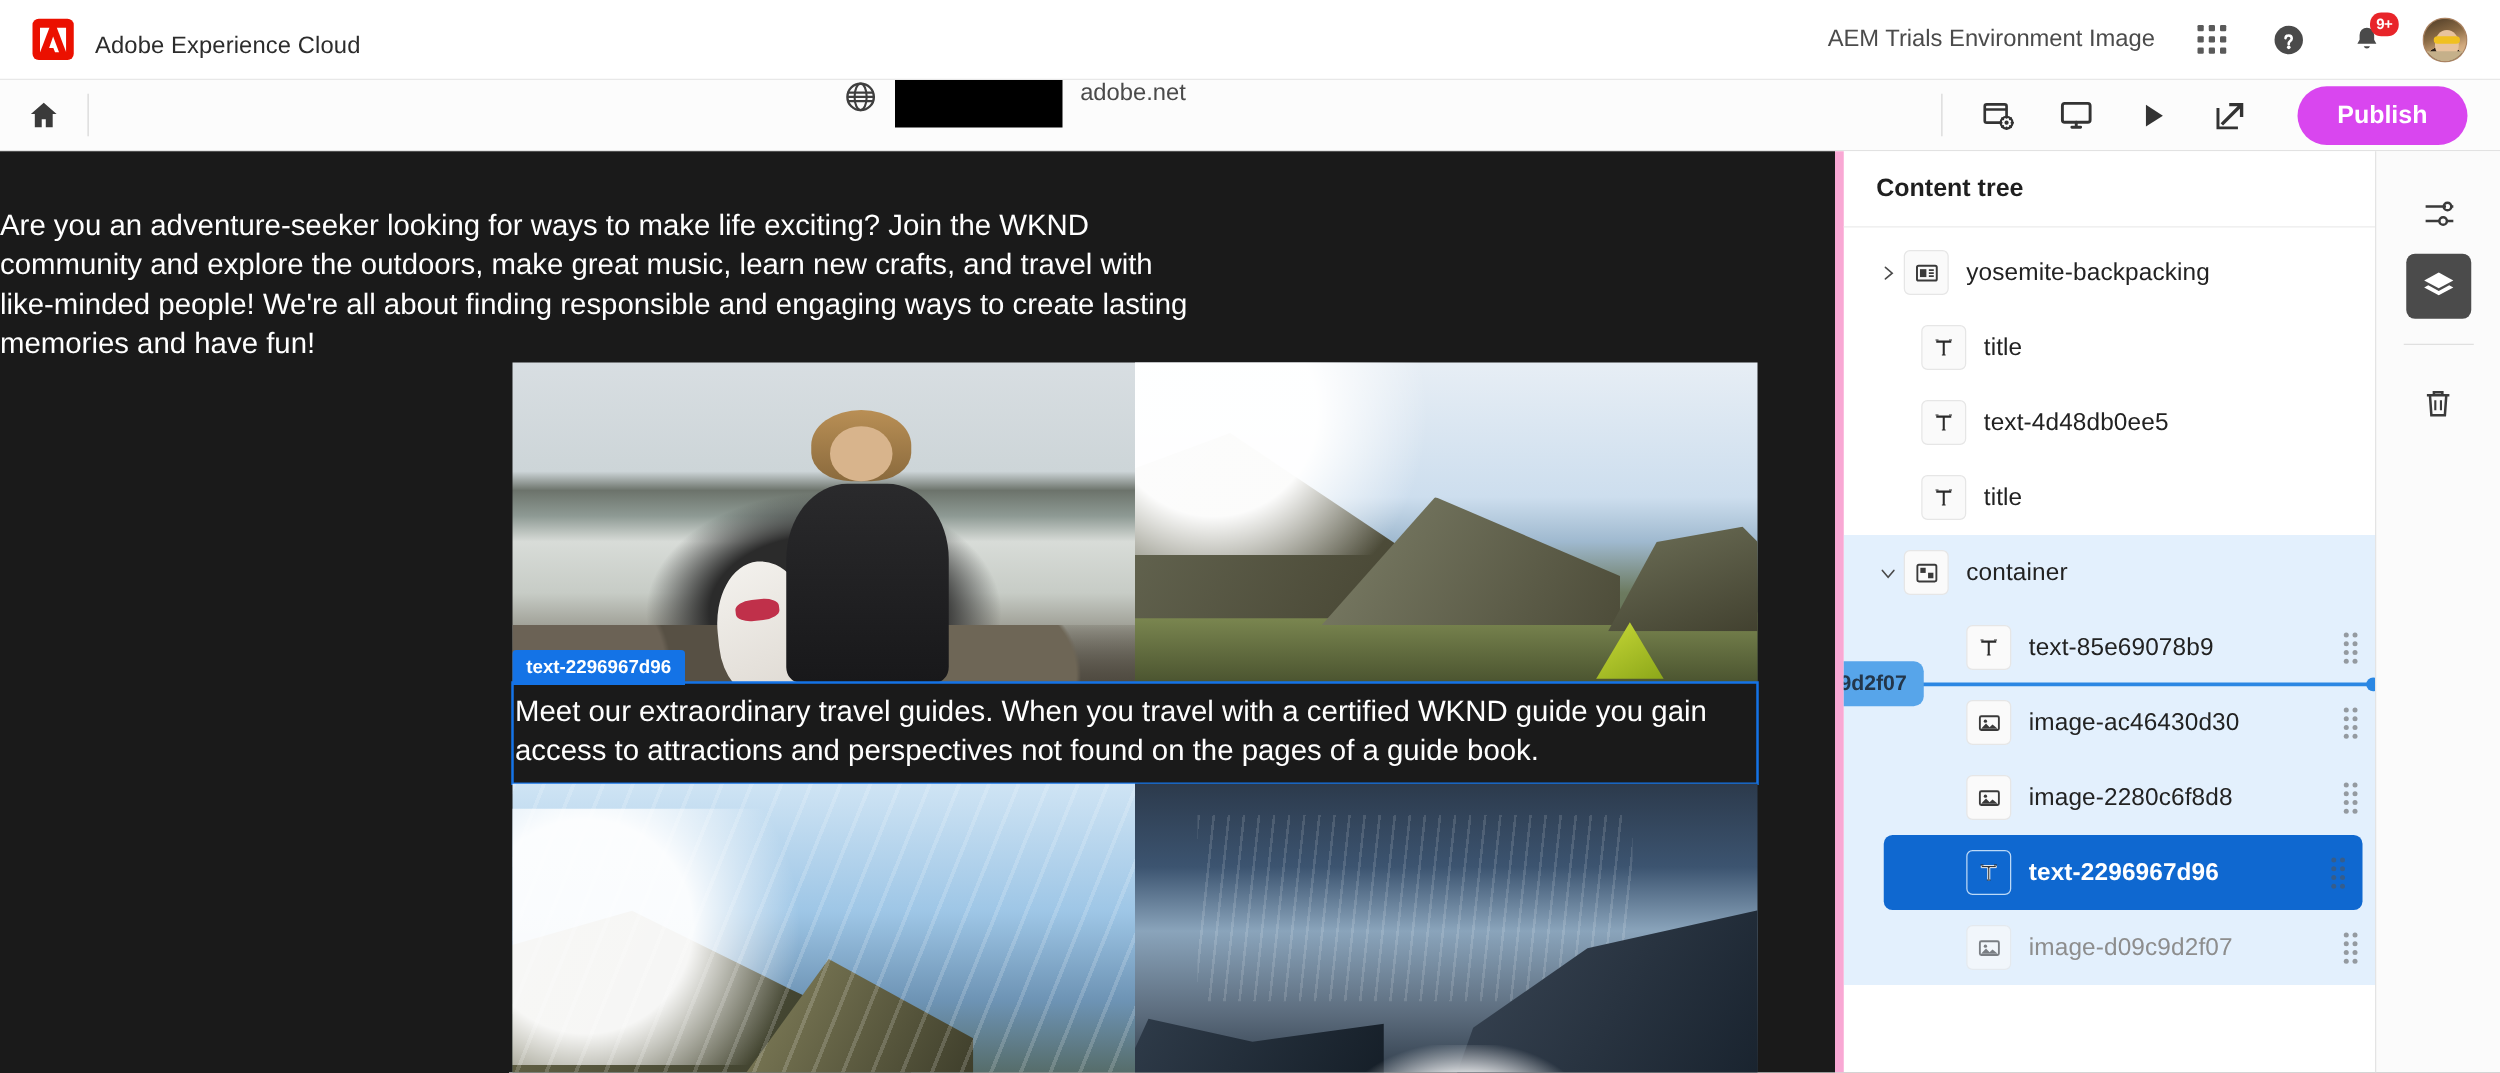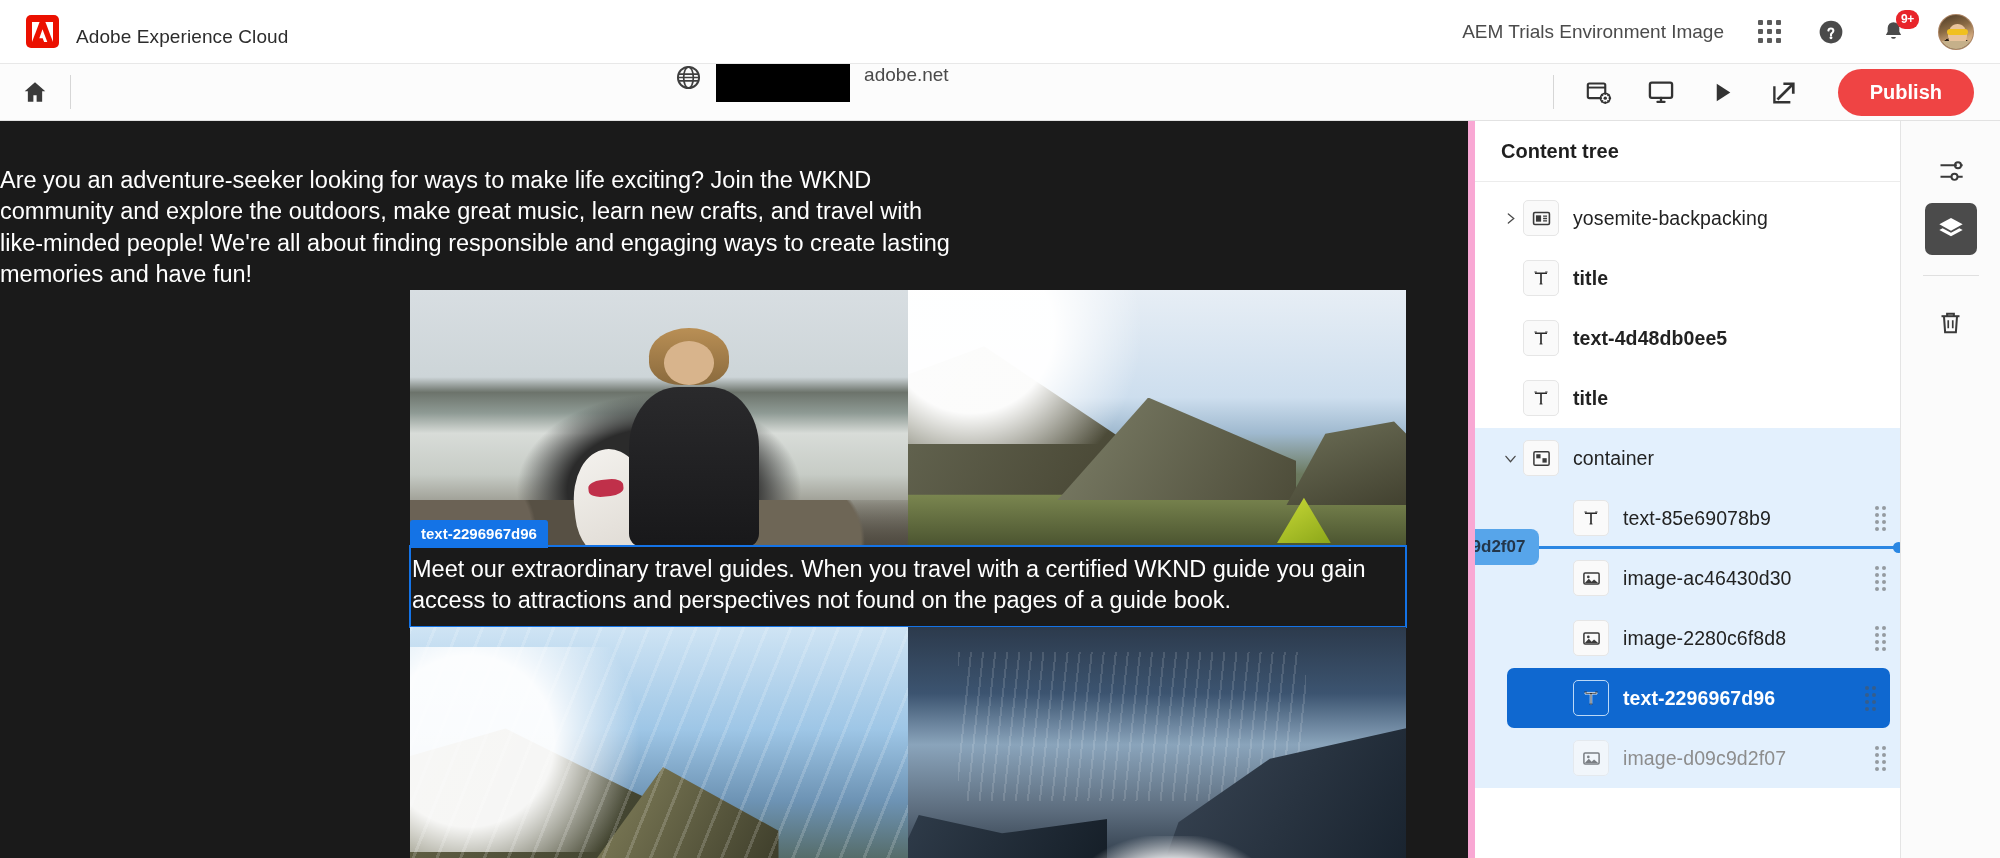--- a/index.html
+++ b/index.html
@@ -100,21 +100,21 @@
     display: flex; align-items: center; gap: 0; padding-right: 26px; height: 57px;
   }
   .tb-right .tb-sep { margin-right: 14px; }
   .tb-icon {
     width: 62px; height: 46px;
     display: flex; align-items: center; justify-content: center;
     cursor: pointer; border-radius: 5px;
   }
   .publish-btn {
     margin-left: 22px;
-    background: #ef4444; color: #fff;
+    background: #d946ef; color: #fff;
     border: none; border-radius: 24px;
     font-size: 20px; font-weight: 700;
     padding: 12px 32px; cursor: pointer;
     font-family: "Liberation Sans", sans-serif;
   }
 
   
   .canvas {
     position: absolute; top: 121px; left: 0;
     width: 1468px; height: 737px;
@@ -304,21 +304,21 @@
     display: flex; align-items: center; justify-content: center;
     margin-right: 14px;
   }
   .node .lbl { font-size: 19.5px; color: #222; letter-spacing: .1px; }
   .node .drag {
     margin-left: auto; display: grid; grid-template-columns: 4px 4px; gap: 3px;
     opacity: .55;
   }
   .node .drag i { width: 4px; height: 4px; border-radius: 50%; background: #555; }
   .indent-0 { padding-left: 4px; margin-left: 18px; }
-  .indent-1 { padding-left: 22px; font-weight: bold; }
+  .indent-1 { padding-left: 36px; }
   .indent-2 { padding-left: 72px; justify-content: space-between; }
   .sel-group { background: #e3f0fd; }
   .node.selected { background: #0f68d0; border-radius: 7px; margin: 0 10px 0 32px; padding-left: 40px; }
   .node.selected .lbl { color: #fff; font-weight: 700; }
   .node.selected .chip { background: #0f68d0; border-color: #bcd9f7; }
   .node.selected .chip svg { stroke: #fff; fill: #fff; }
   .node.dimmed .lbl { color: #8d8d8d; }
   .node.dimmed .chip { opacity: .62; }
 
   

